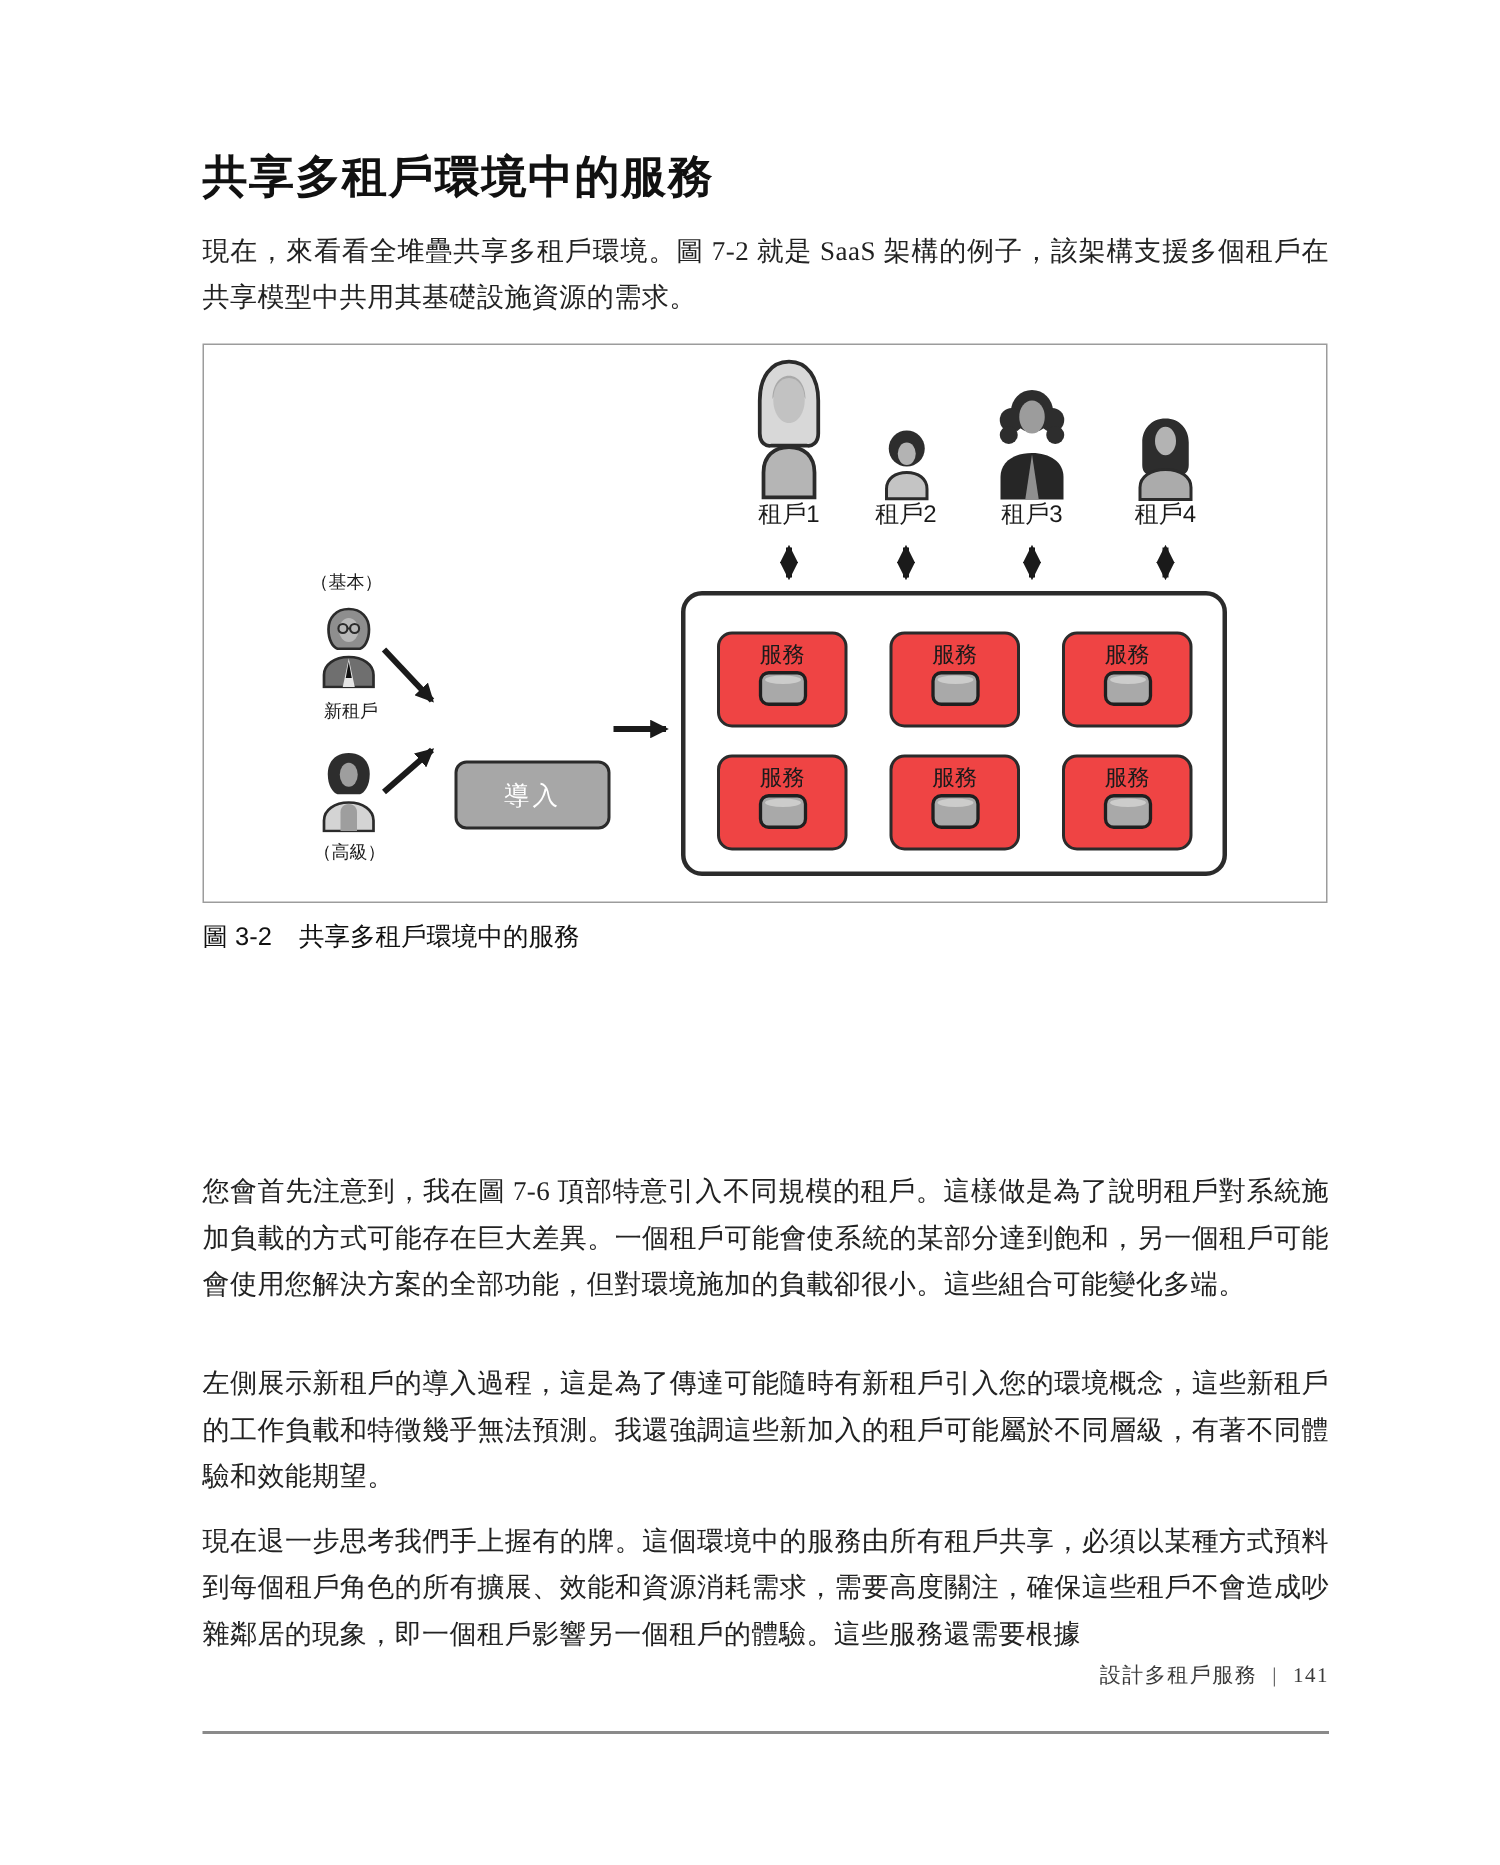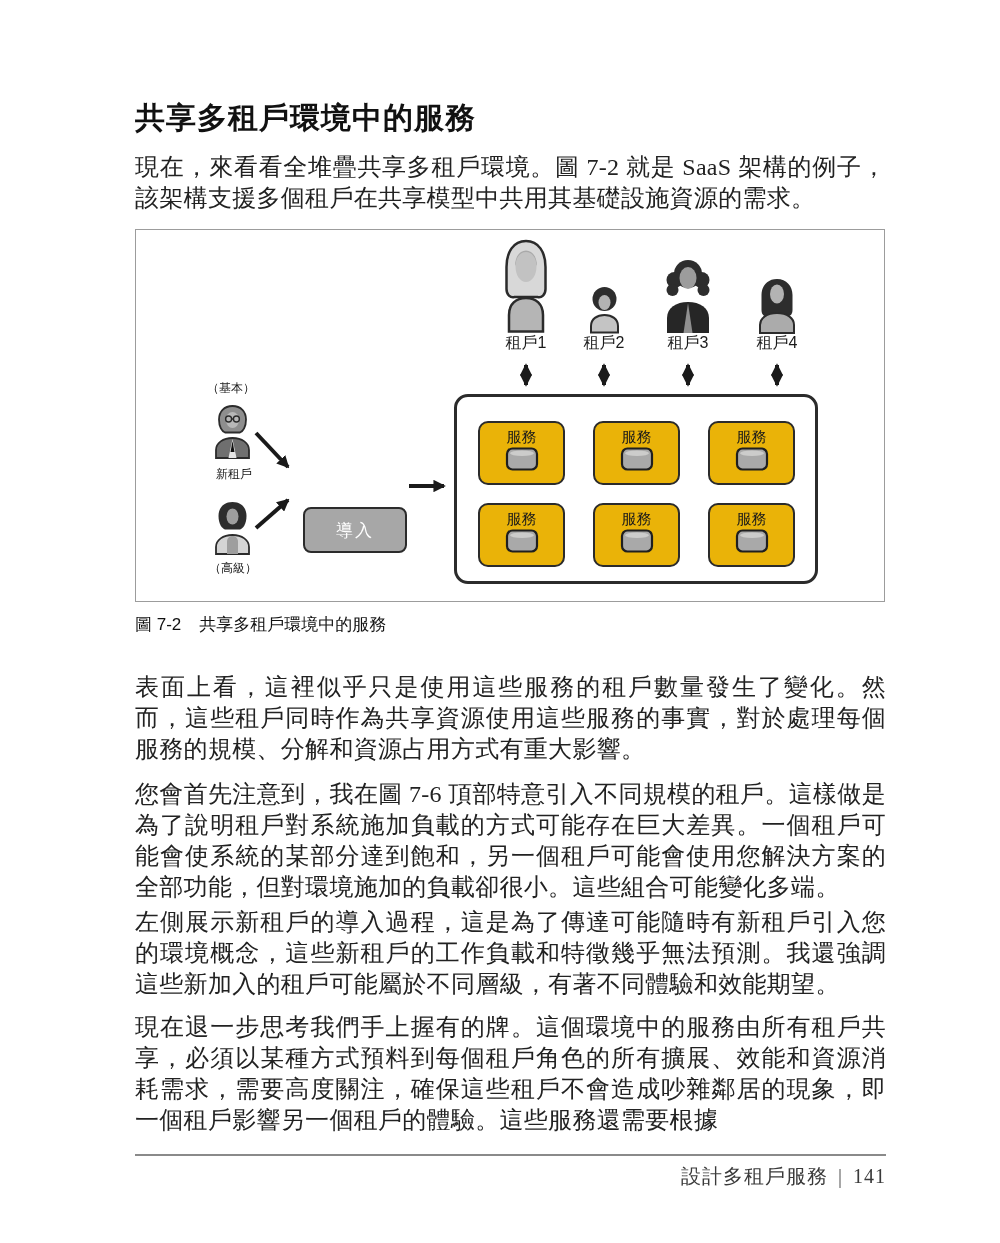--- a/index.html
+++ b/index.html
@@ -8,21 +8,21 @@
     position:relative; width:952px; height:1243px; background:#ffffff;
     font-family:"Liberation Serif", serif; color:#1c1c1c; overflow:hidden;
   }
   .page-title {
     position:absolute; left:135px; top:98px; width:751px;
     font-family:"Liberation Sans", sans-serif; font-weight:700;
     font-size:30px; letter-spacing:1px; color:#111;
   }
   .body-para {
     position:absolute; left:135px; width:751px;
-    font-size:24px; line-height:31px; text-align:justify;
+    font-size:18px; line-height:31px; text-align:justify;
     letter-spacing:0.3px; color:#222;
   }
   .p1 { top:152px; } .p2 { top:672px; } .p3 { top:779px; }
   .p4 { top:907px; } .p5 { top:1012px; }
 
   
   .figure-frame {
     position:absolute; left:135px; top:229px; width:750px; height:373px;
     border:1px solid #9c9c9c; background:#fff;
   }
@@ -34,21 +34,21 @@
     font-size:16px; color:#1a1a1a; text-align:center; width:80px; font-weight:500;
   }
   .side-label { font-size:12px; width:120px; }
 
   .services-container {
     position:absolute; left:318px; top:164px; width:364px; height:190px;
     background:#fff; border:3px solid #2b2b2b; border-radius:14px;
   }
   .service-box {
     position:absolute; width:87px; height:64px;
-    background:#eab308; border:2.5px solid #2b2b2b; border-radius:10px;
+    background:#ef4444; border:2.5px solid #2b2b2b; border-radius:10px;
     display:flex; flex-direction:column; align-items:center; padding-top:4px;
   }
   .service-box .svc-label {
     font-family:"Liberation Sans", sans-serif; font-size:15px; font-weight:500;
     color:#1a1a1a; line-height:19px;
   }
   .svc1 { left:21px;  top:24px; }  .svc2 { left:136px; top:24px; }
   .svc3 { left:251px; top:24px; }  .svc4 { left:21px;  top:106px; }
   .svc5 { left:136px; top:106px; } .svc6 { left:251px; top:106px; }
 
@@ -67,22 +67,22 @@
     position:absolute; left:135px; top:613px; width:751px;
     font-family:"Liberation Sans", sans-serif; font-size:17px; font-weight:500; color:#111;
   }
   .fig-caption .cap-title { margin-left:18px; }
 
   
   .footer-rule {
     position:absolute; left:135px; top:1154px; width:751px; height:2px; background:#8a8a8a;
   }
   .page-footer {
-    position:absolute; left:135px; top:1163px; width:751px; text-align:right;
-    font-size:20px; color:#3a3a3a; letter-spacing:1px;
+    position:absolute; left:135px; top:1108px; width:751px; text-align:right;
+    font-size:14px; color:#3a3a3a; letter-spacing:1px;
   }
   .page-footer .sep { margin:0 10px; color:#555; }
 </style>
 </head>
 <body>
 
 <div class="page">
 
   <h1 class="page-title">共享多租戶環境中的服務</h1>
 
@@ -211,24 +211,23 @@
         <svg width="34" height="26" viewBox="0 0 34 26">
           <rect x="2" y="2.5" width="30" height="21" rx="5.5" fill="#a9a9a9" stroke="#1f1f1f" stroke-width="2.2"></rect>
           <ellipse cx="17" cy="7.2" rx="12" ry="2.8" fill="#cccccb"></ellipse>
         </svg>
       </div>
     </div>
 
   </div>
 
   <div class="fig-caption">
-    <span class="cap-label">圖 7-2</span><span class="cap-title">共享多租戶環境中的服務</span>
+    <span class="cap-label">圖 3-2</span><span class="cap-title">共享多租戶環境中的服務</span>
   </div>
 
-  <p class="body-para p2">表面上看，這裡似乎只是使用這些服務的租戶數量發生了變化。然而，這些租戶同時作為共享資源使用這些服務的事實，對於處理每個服務的規模、分解和資源占用方式有重大影響。</p>
   <p class="body-para p3">您會首先注意到，我在圖 7-6 頂部特意引入不同規模的租戶。這樣做是為了說明租戶對系統施加負載的方式可能存在巨大差異。一個租戶可能會使系統的某部分達到飽和，另一個租戶可能會使用您解決方案的全部功能，但對環境施加的負載卻很小。這些組合可能變化多端。</p>
   <p class="body-para p4">左側展示新租戶的導入過程，這是為了傳達可能隨時有新租戶引入您的環境概念，這些新租戶的工作負載和特徵幾乎無法預測。我還強調這些新加入的租戶可能屬於不同層級，有著不同體驗和效能期望。</p>
   <p class="body-para p5">現在退一步思考我們手上握有的牌。這個環境中的服務由所有租戶共享，必須以某種方式預料到每個租戶角色的所有擴展、效能和資源消耗需求，需要高度關注，確保這些租戶不會造成吵雜鄰居的現象，即一個租戶影響另一個租戶的體驗。這些服務還需要根據</p>
 
   <div class="footer-rule"></div>
   <div class="page-footer">
     <span>設計多租戶服務</span><span class="sep">|</span><span>141</span>
   </div>
 
 </div>

